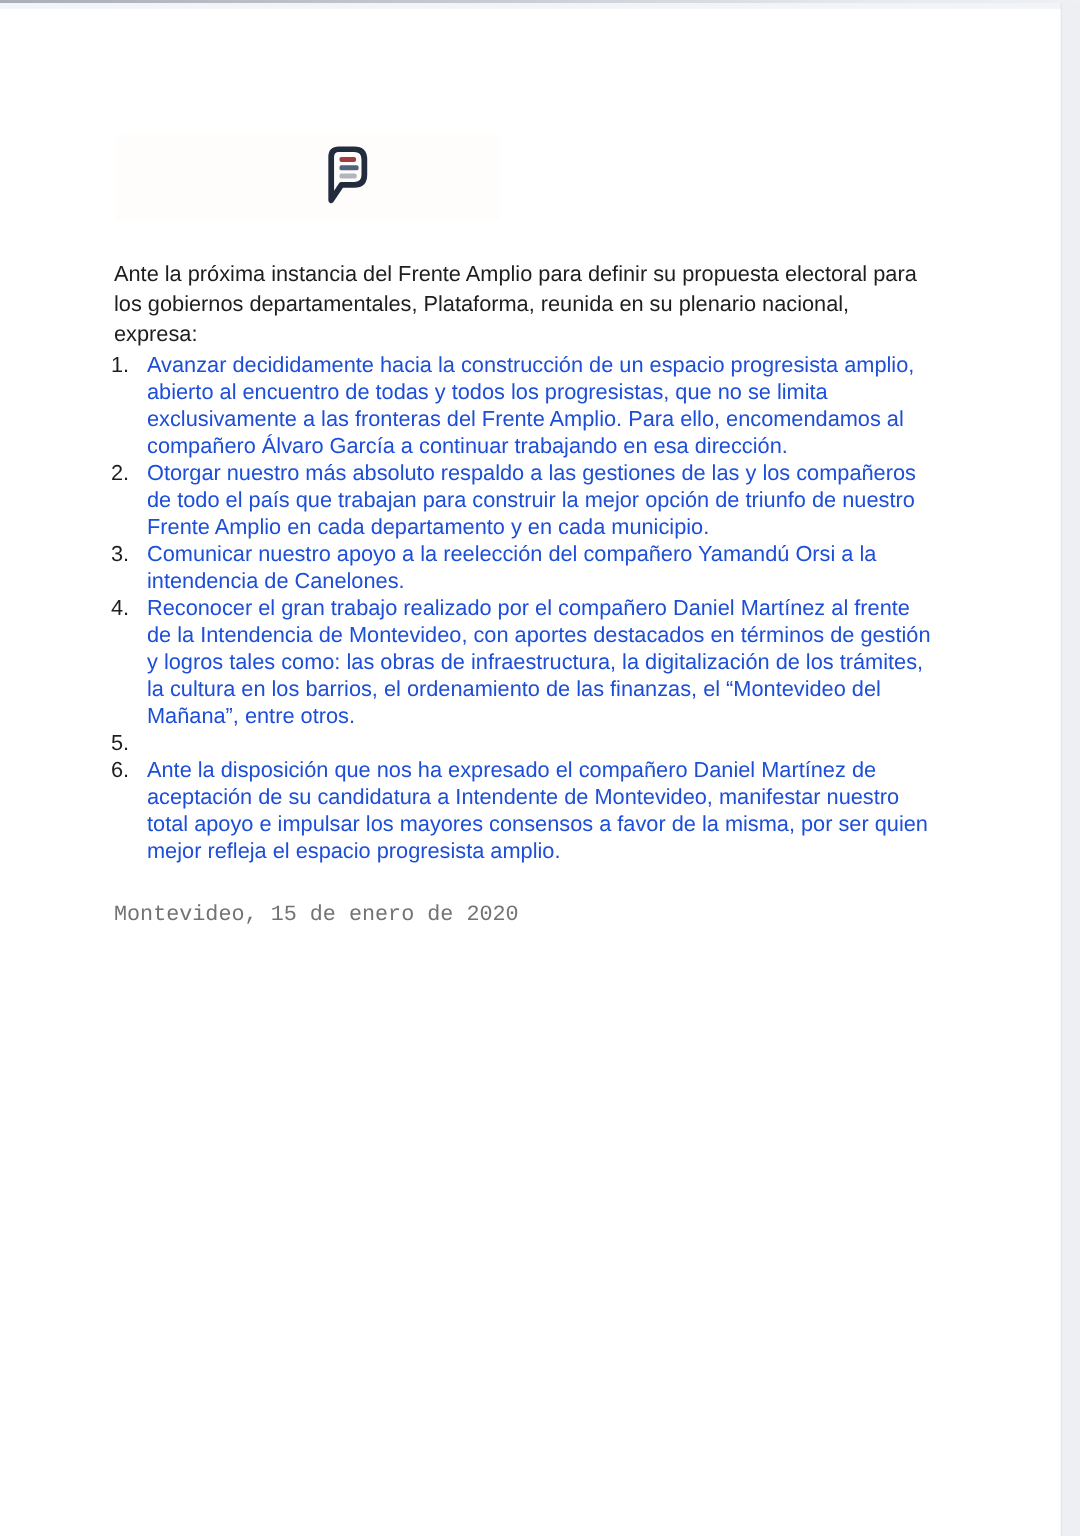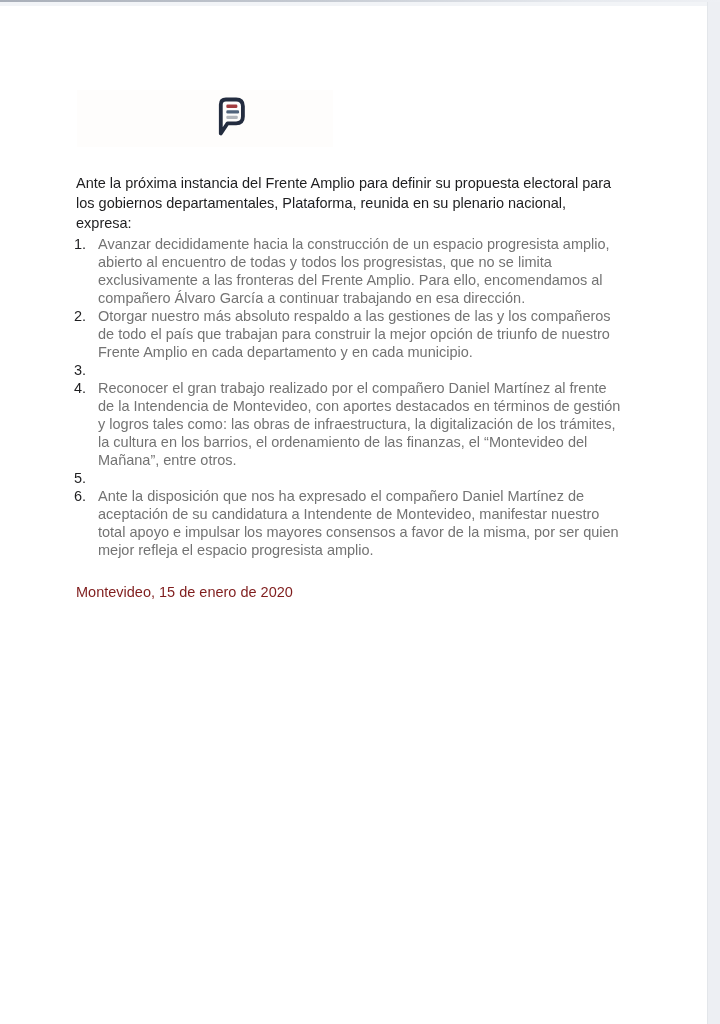--- a/index.html
+++ b/index.html
@@ -69,28 +69,29 @@
     width: 24px;
     flex: 0 0 24px;
     font-size: 14.5px;
     line-height: 18px;
     color: #1e1e20;
   }
   .item-text {
     width: 562px;
     font-size: 14.5px;
     line-height: 18px;
-    color: #737373;
+    color: #1d4ed8;
     white-space: pre-line;
   }
   .date-line {
     margin: 24px 0 17px 76px;
     font-size: 14.5px;
     line-height: 19px;
-    color: #7f1d1d;
+    color: #737373;
+    font-family: Liberation Mono, monospace;
   }
 </style>
 </head>
 <body>
 
 <div class="screen">
   <div class="top-edge-line"></div>
   <div class="top-strip"></div>
   <div class="right-gutter"></div>
 
@@ -120,20 +121,22 @@
 compañero Álvaro García a continuar trabajando en esa dirección.</span>
       </div>
       <div class="list-item">
         <span class="item-number">2.</span>
         <span class="item-text">Otorgar nuestro más absoluto respaldo a las gestiones de las y los compañeros
 de todo el país que trabajan para construir la mejor opción de triunfo de nuestro
 Frente Amplio en cada departamento y en cada municipio.</span>
       </div>
       <div class="list-item">
         <span class="item-number">3.</span>
+        <span class="item-text">Comunicar nuestro apoyo a la reelección del compañero Yamandú Orsi a la
+intendencia de Canelones.</span>
       </div>
       <div class="list-item">
         <span class="item-number">4.</span>
         <span class="item-text">Reconocer el gran trabajo realizado por el compañero Daniel Martínez al frente
 de la Intendencia de Montevideo, con aportes destacados en términos de gestión
 y logros tales como: las obras de infraestructura, la digitalización de los trámites,
 la cultura en los barrios, el ordenamiento de las finanzas, el “Montevideo del
 Mañana”, entre otros.</span>
       </div>
       <div class="list-item">

